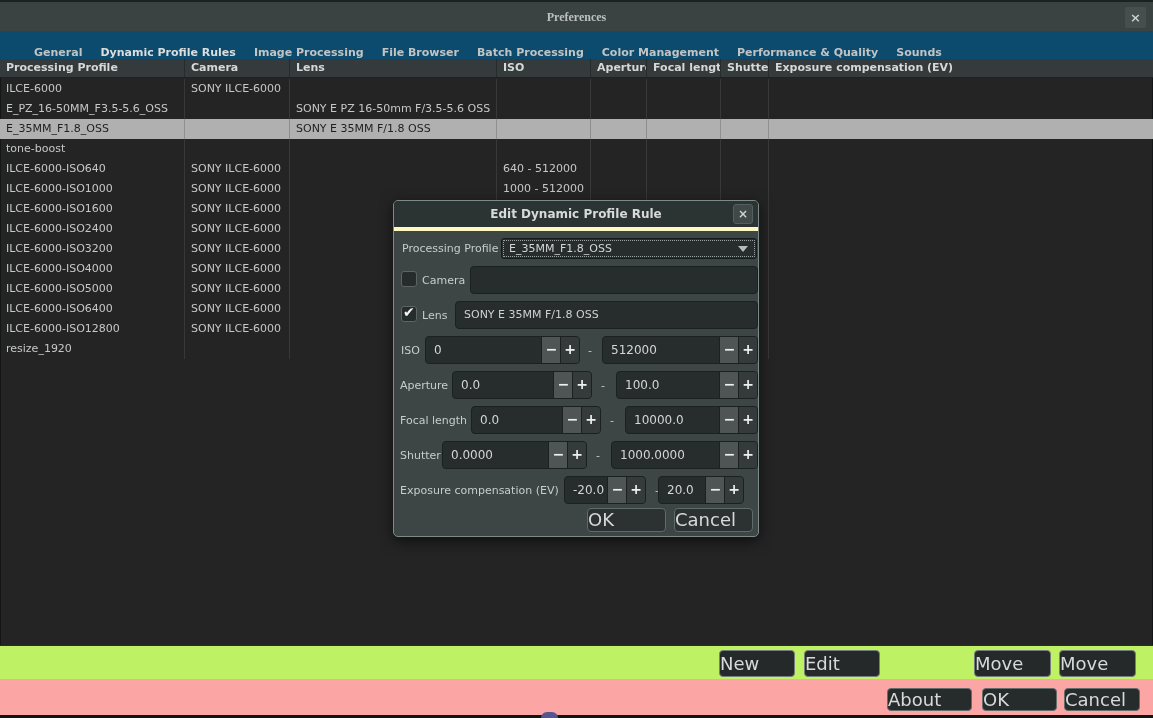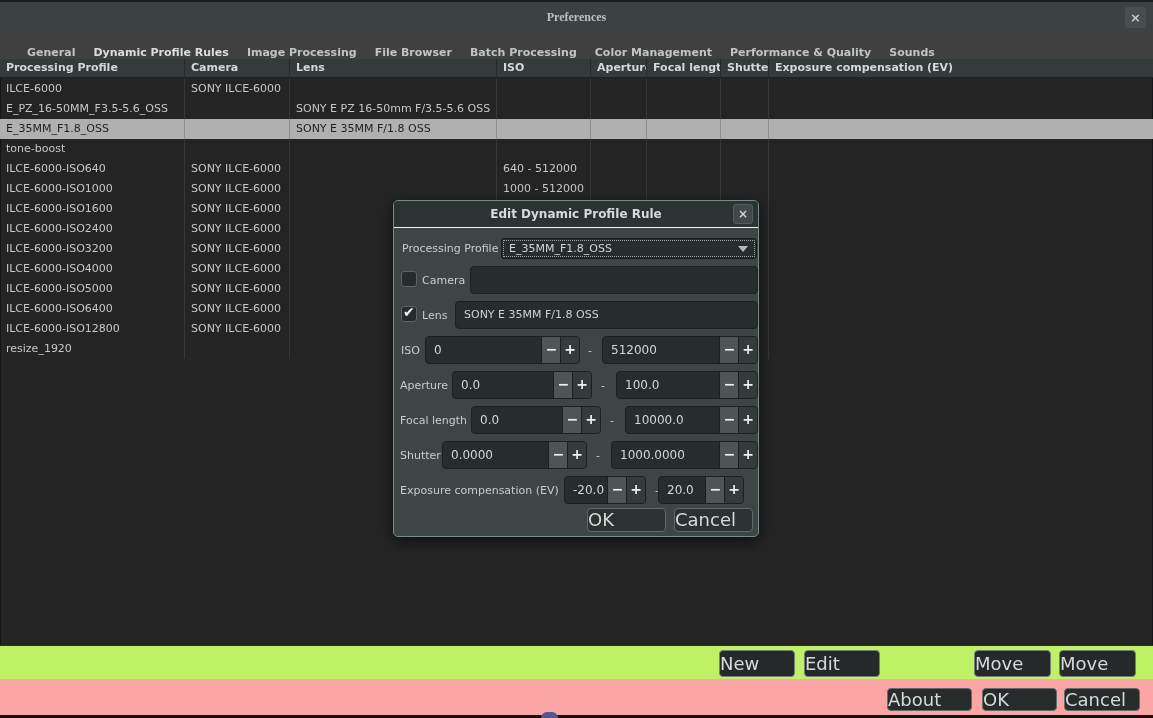--- a/index.html
+++ b/index.html
@@ -14,22 +14,22 @@
   
   .titlebar{position:absolute;top:0;left:0;right:0;height:31px;background:#3b4242;
     border-top:2px solid #1b2020;box-sizing:border-box;}
   .titlebar-title{position:absolute;left:0;width:100%;top:8px;text-align:center;
     font-weight:bold;font-size:12px;color:#bcc1c0;font-family:Liberation Serif, serif;}
   .titlebar-close{position:absolute;right:7px;top:5px;width:21px;height:21px;
     background:#464e4e;border-radius:2px;text-align:center;line-height:21px;
     font-size:13px;font-weight:bold;color:#c9cdcc;cursor:default;}
 
   
-  .tabbar{position:absolute;top:31px;left:0;right:0;height:44px;background:#404040;
-    border-bottom:1px solid #181818;display:flex;align-items:stretch;padding-left:18px;box-sizing:border-box;}
+  .tabbar{position:absolute;top:31px;left:0;right:0;height:44px;background:#0c4a6e;
+    border-bottom:1px solid #181818;display:flex;align-items:stretch;padding-left:25px;box-sizing:border-box;}
   .tab{padding:0 9px;display:flex;align-items:center;font-weight:bold;color:#c2c4c3;position:relative;white-space:nowrap;}
   .tab.selected{color:#dcdedd;}
   .tab.selected::after{content:"";position:absolute;left:3px;right:3px;bottom:1px;height:4px;background:#9e9e9e;}
 
   
   .table-header{position:absolute;top:59px;left:0;right:0;height:19px;background:#353b3d;
     display:flex;font-weight:bold;color:#d6d7d7;border-bottom:1px solid #1e2222;box-sizing:border-box;}
   .th{box-sizing:border-box;padding-left:6px;line-height:18px;border-right:1px solid #262b2b;
     overflow:hidden;white-space:nowrap;}
   .table-body{position:absolute;top:79px;left:0;right:0;}
@@ -56,21 +56,21 @@
   .footer-bar .btn{top:9px;height:23px;line-height:21px;background:#262b2b;border-color:#646c6c;}
   .btn-about{left:887px;width:85px;} .btn-fok{left:982px;width:75px;} .btn-fcancel{left:1064px;width:76px;}
   .bottom-edge{position:absolute;bottom:0;left:0;right:0;height:3px;background:#101414;}
   .dock-dot{position:absolute;bottom:0;left:541px;width:17px;height:6px;background:#56568e;
     border-radius:9px 9px 0 0;z-index:5;}
 
   
   .dialog{position:absolute;left:393px;top:200px;width:366px;height:337px;box-sizing:border-box;
     background:#3d4545;border:1px solid #7c8a89;border-radius:5px;
     box-shadow:0 4px 14px rgba(0,0,0,0.6);z-index:10;}
-  .dialog-titlebar{position:relative;height:26px;background:#2c3333;border-bottom:1px solid #fef9c3;
+  .dialog-titlebar{position:relative;height:26px;background:#2c3333;border-bottom:4px solid #fef9c3;
     border-radius:4px 4px 0 0;}
   .dialog-title{text-align:center;line-height:26px;font-weight:bold;font-size:12px;color:#d7dad9;}
   .dialog-close{position:absolute;right:5px;top:3px;width:20px;height:20px;box-sizing:border-box;
     background:#404848;border:1px solid #555e5e;border-radius:3px;text-align:center;line-height:18px;
     font-size:12px;font-weight:bold;color:#ced2d1;}
 
   .dlg-label{position:absolute;color:#c8cccb;white-space:nowrap;}
 
   .combo{position:absolute;left:107px;top:37px;width:256px;height:21px;box-sizing:border-box;
     background:#272c2c;border:1px solid #161b1b;border-radius:3px;

